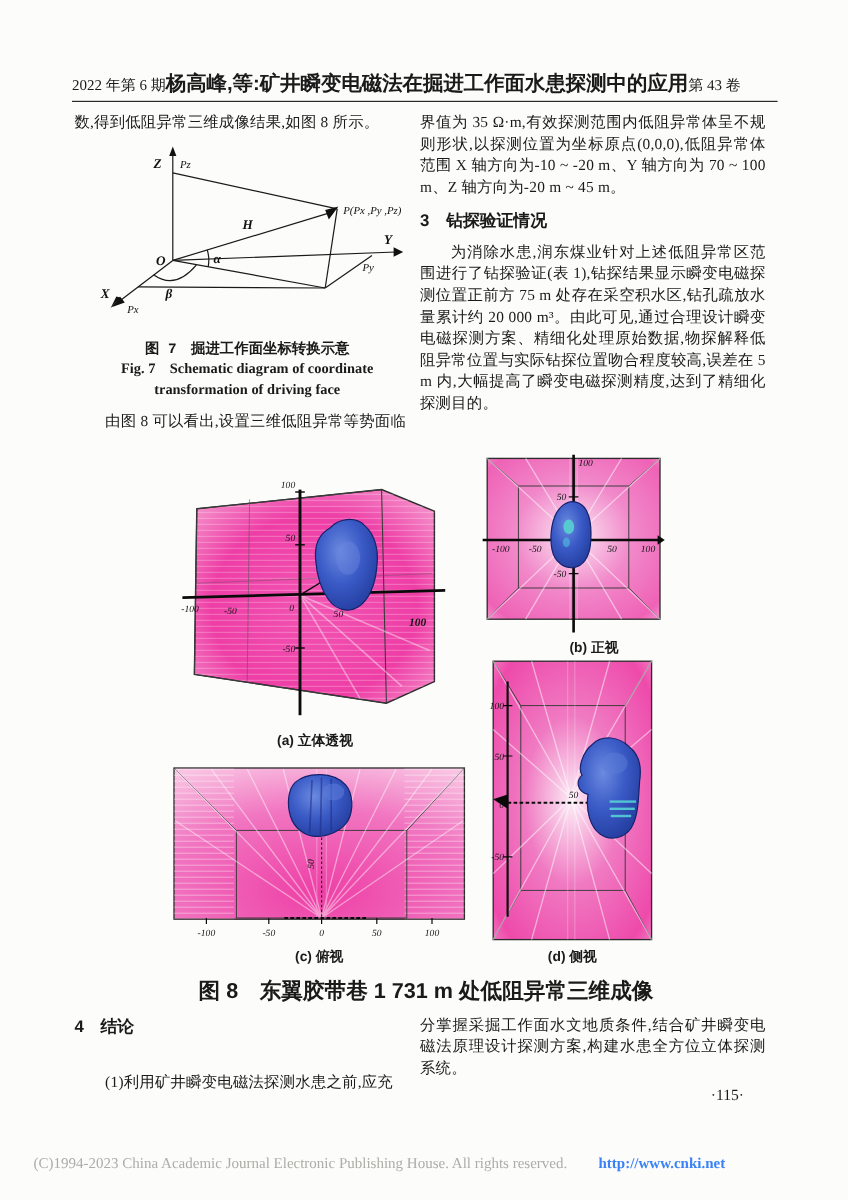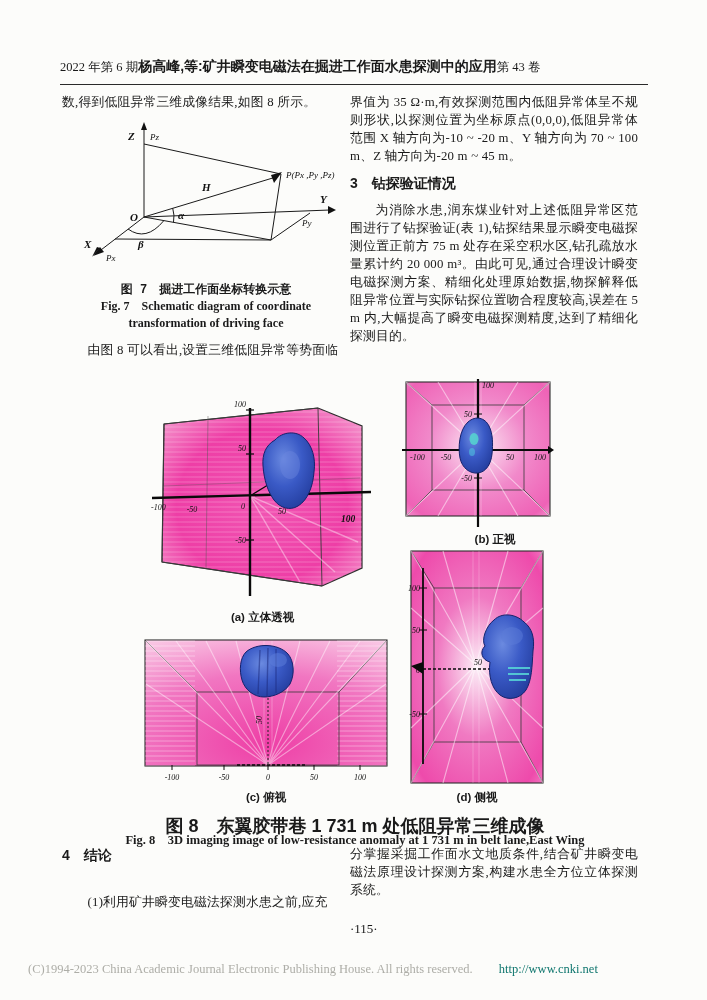--- a/index.html
+++ b/index.html
@@ -1,21 +1,21 @@
 <!DOCTYPE html>
 <html><head>
 <meta charset="utf-8">
 <style>
   html,body{margin:0;padding:0;}
   body{width:707px;height:1000px;background:#ffffff;font-family:"Liberation Serif","DejaVu Serif",serif;}
   .page{position:relative;width:707px;height:1000px;background:#fcfcfa;overflow:hidden;color:#1a1a1a;}
 
   
   .header{position:absolute;top:58px;left:60px;width:588px;display:flex;align-items:baseline;font-size:12.5px;}
-  .header .running{font-family:"Liberation Sans","DejaVu Sans",sans-serif;font-weight:bold;font-size:14px;}
+  .header .running{font-family:"Liberation Sans","DejaVu Sans",sans-serif;font-weight:bold;font-size:17px;}
   .header-rule{position:absolute;top:84px;left:60px;width:588px;border-top:1.6px solid #2a2a2a;}
 
   
   .cols{position:absolute;left:62px;width:586px;display:flex;}
   .cols-top{top:93px;}
   .cols-bottom{top:845px;}
   .col{width:288px;}
   p.body{margin:0;font-size:12.8px;line-height:18px;text-align:justify;letter-spacing:0.2px;}
   p.indent{text-indent:2em;}
   .sec-head{margin:10px 0 8px 0;font-family:"Liberation Sans","DejaVu Sans",sans-serif;font-weight:bold;font-size:14px;display:flex;gap:14px;}
@@ -25,24 +25,24 @@
   .cap-cn{font-family:Liberation Mono, monospace;font-weight:bold;font-size:12px;text-align:center;margin-top:2px;}
   .cap-en{font-weight:bold;font-size:12px;text-align:center;line-height:17px;}
 
   
   .figure8{position:absolute;top:378px;left:62px;width:586px;height:470px;}
   .panel{position:absolute;}
   .panel-caption{position:absolute;font-family:"Liberation Sans","DejaVu Sans",sans-serif;font-weight:bold;font-size:11.5px;text-align:center;}
   .fig8-cap-cn{position:absolute;top:436px;width:100%;text-align:center;font-family:"Liberation Sans","DejaVu Sans",sans-serif;font-weight:bold;font-size:18px;}
   .fig8-cap-en{position:absolute;top:454px;width:100%;text-align:center;font-weight:bold;font-size:12.5px;}
 
-  .page-num{margin-top:22px;font-size:13px;padding-right:18px;}
+  .page-num{margin-top:6px;text-align:right;font-size:13px;padding-right:18px;}
 
   .footer{position:absolute;top:962px;left:28px;width:660px;font-size:12.5px;color:#adada7;display:flex;gap:26px;align-items:flex-end;}
-  .footer .url{color:#0f766e;text-decoration:none;}
+  .footer .url{color:#3b82f6;text-decoration:none;font-weight:bold;}
 
   svg text{font-family:"Liberation Serif","DejaVu Serif",serif;}
   .tick{font-size:8px;font-style:italic;fill:#111;}
   .tickb{font-size:9.5px;font-style:italic;font-weight:bold;fill:#111;}
   .f7lab{font-size:11px;font-style:italic;font-weight:bold;fill:#111;}
   .f7sub{font-size:9px;font-style:italic;fill:#111;}
 </style>
 </head>
 <body>
 
@@ -321,21 +321,20 @@
         <text class="tick" x="12" y="43" text-anchor="end">100</text>
         <text class="tick" x="12" y="85" text-anchor="end">50</text>
         <text class="tick" x="12" y="125" text-anchor="end">0</text>
         <text class="tick" x="12" y="169" text-anchor="end">-50</text>
         <text class="tick" x="70" y="117" text-anchor="middle">50</text>
       </g>
     </svg>
     <div class="panel-caption" style="left:346px;top:412px;width:138px;">(d) 侧视</div>
 
     <div class="fig8-cap-cn">图 8　东翼胶带巷 1 731 m 处低阻异常三维成像</div>
-    <div class="fig8-cap-en">Fig. 8　3D imaging image of low-resistance anomaly at 1 731 m in belt lane,East Wing</div>
   </div>
 
   <div class="cols cols-bottom">
     <div class="col">
       <div class="sec-head" style="margin-top:2px;">
         <span>4</span>
         <span>结论</span>
       </div>
       <p class="body indent" style="margin-top:28px;">(1)利用矿井瞬变电磁法探测水患之前,应充</p>
     </div>

